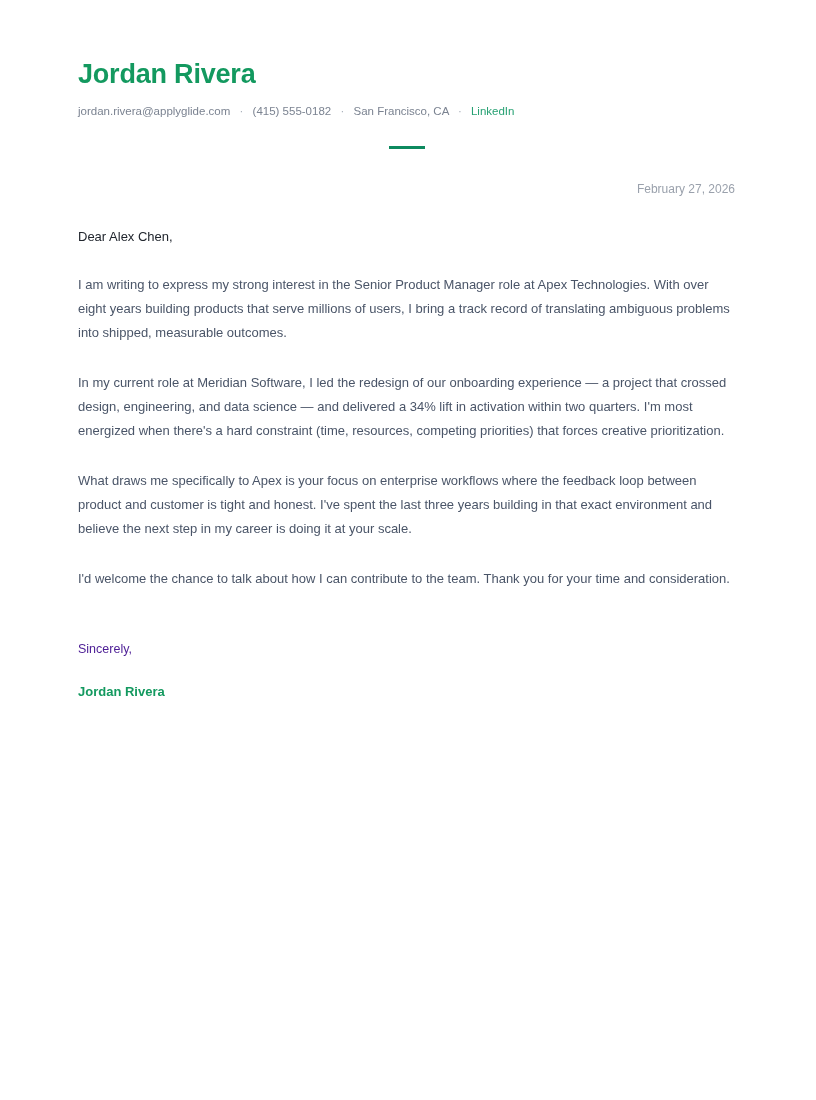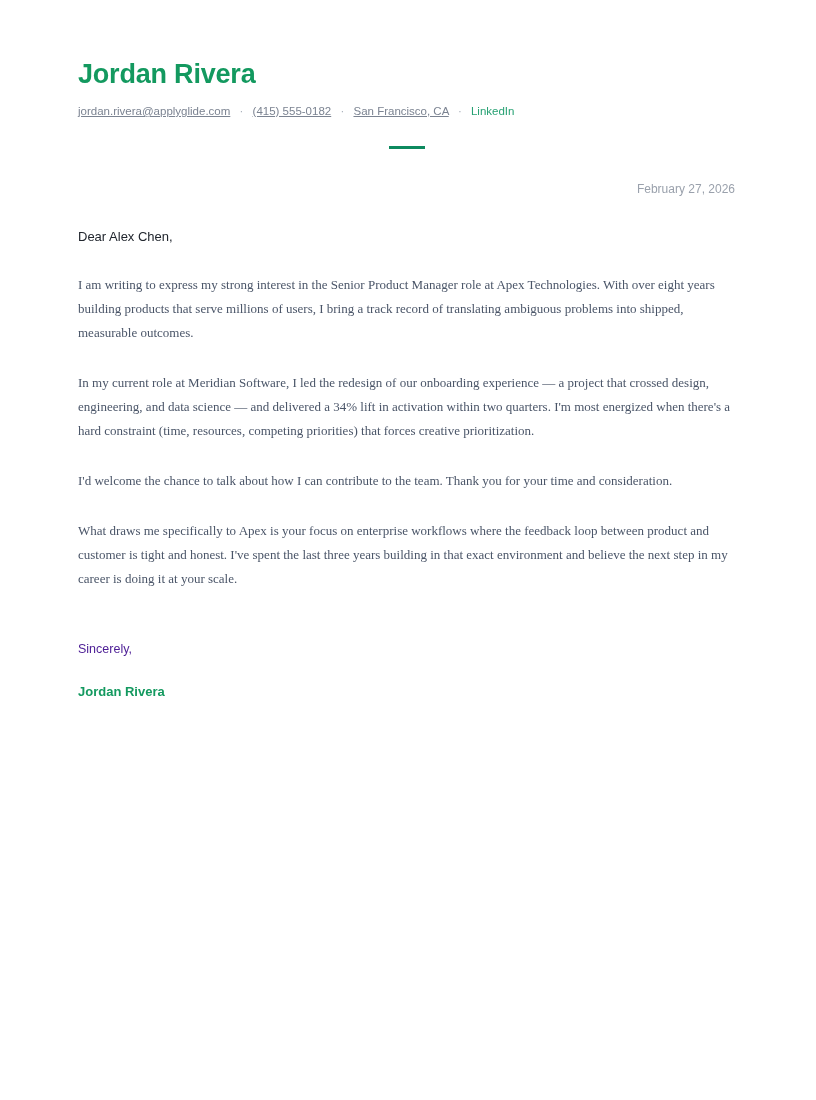--- a/index.html
+++ b/index.html
@@ -38,21 +38,20 @@
 
   .contact-line {
     margin-top: 12px;
     font-size: 11.5px;
     line-height: 1.5;
     color: #7b8391;
     white-space: nowrap;
   }
   .contact-item {
     color: #7b8391;
-    text-decoration: underline;
   }
   .contact-sep {
     color: #a9b0bb;
     padding: 0 6px;
   }
   .contact-link {
     color: #27a173;
     text-decoration: none;
     font-weight: normal;
     margin-top: 16px;
@@ -82,21 +81,20 @@
     line-height: 1.5;
     color: #21262e;
   }
 
   .para {
     margin-top: 26px;
     font-size: 13px;
     line-height: 1.85;
     color: #4a5568;
     text-align: left;
-    font-family: Liberation Serif, serif;
   }
 
   .closing {
     margin-top: 48px;
     font-size: 12.5px;
     line-height: 1.6;
     color: #4c1d95;
   }
 
   .signature {
@@ -126,21 +124,21 @@
     </div>
 
     <hr class="rule">
 
     <div class="date">February 27, 2026</div>
 
     <div class="salutation">Dear Alex Chen,</div>
 
     <p class="para">I am writing to express my strong interest in the Senior Product Manager role at Apex Technologies. With over eight years building products that serve millions of users, I bring a track record of translating ambiguous problems into shipped, measurable outcomes.</p>
     <p class="para">In my current role at Meridian Software, I led the redesign of our onboarding experience — a project that crossed design, engineering, and data science — and delivered a 34% lift in activation within two quarters. I'm most energized when there's a hard constraint (time, resources, competing priorities) that forces creative prioritization.</p>
+    <p class="para">What draws me specifically to Apex is your focus on enterprise workflows where the feedback loop between product and customer is tight and honest. I've spent the last three years building in that exact environment and believe the next step in my career is doing it at your scale.</p>
     <p class="para">I'd welcome the chance to talk about how I can contribute to the team. Thank you for your time and consideration.</p>
-    <p class="para">What draws me specifically to Apex is your focus on enterprise workflows where the feedback loop between product and customer is tight and honest. I've spent the last three years building in that exact environment and believe the next step in my career is doing it at your scale.</p>
 
     <div class="closing">Sincerely,</div>
 
     <div class="signature">Jordan Rivera</div>
 
   </div>
 </div>
 
 </body></html>

